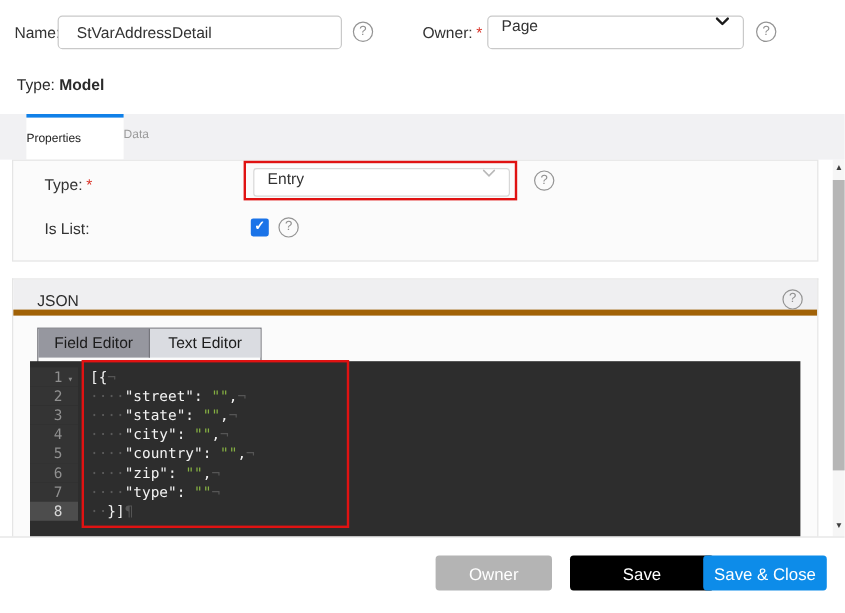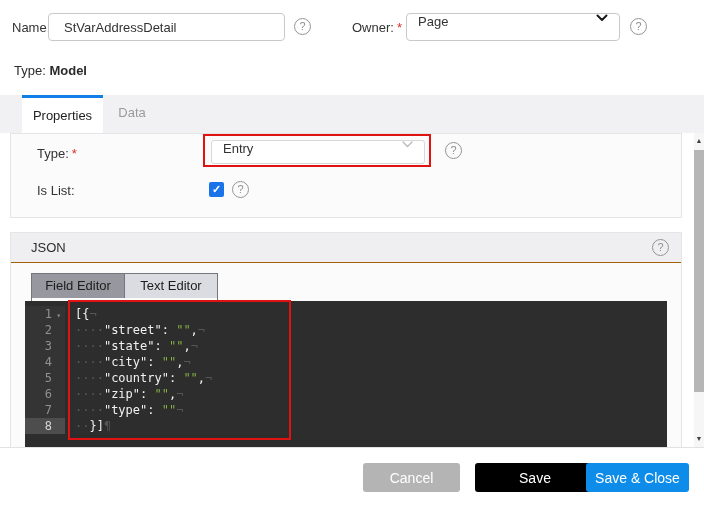--- a/index.html
+++ b/index.html
@@ -21,34 +21,34 @@
     padding:0 15px; font-family:"Liberation Sans", sans-serif; font-size:13px; color:#333; background:#fff;
   }
   .select-box {
     background:#fff; border:1px solid #c9c9c9; border-radius:4px; display:flex;
     align-items:flex-start; padding:0 11px; color:#333; cursor:default;
   }
   .select-box .caret { margin-left:auto; display:flex; }
   .bold { font-weight:bold; }
   
   .tabstrip { left:0; top:95px; width:704px; height:38px; background:#f1f1f3; }
-  .tab { height:38px; text-align:center; line-height:36px; font-size:13px; }
+  .tab { height:38px; line-height:36px; font-size:10px; }
   .tab.active { background:#fff; border-top:3px solid #1080e8; color:#222; }
   .tab.inactive { color:#9b9b9b; }
   
   .panel { background:#fbfbfb; border:1px solid #e5e5e5; }
   .inner-label { color:#333; }
   .checkbox {
     width:15px; height:15px; background:#1a73e8; border-radius:2px; color:#fff;
     font-size:11px; font-weight:bold; text-align:center; line-height:15px;
   }
   
   .json-header {
-    left:0; top:0; width:670px; height:30px; background:#efeff1; border-bottom:1px solid #a16207;
-    display:flex; align-items:center; padding:0 12px 0 20px;
+    left:0; top:0; width:670px; height:30px; background:#efeff1; border-bottom:5px solid #a16207;
+    display:flex; align-items:flex-end; padding:0 12px 0 20px;
   }
   .json-title { font-weight:500; color:#2b2b2b; font-size:13px; }
   .toggle {
     left:20px; top:40px; height:42px; display:flex; border:1px solid #75767c;
   }
   .toggle .tbtn {
     height:24px; font-size:13px; color:#1c1c1c; text-align:center; line-height:24px; cursor:default;
     font-family:"Liberation Sans", sans-serif;
   }
   .tbtn.sel { background:#96979f; width:93px; border-right:1px solid #75767c; }
@@ -180,15 +180,15 @@
 
 <div class="abs red-rect" style="left:68px; top:300px; width:223px; height:140px;"></div>
 
 <div class="abs vscroll">
   <div class="arrow" style="top:2px;">▲</div>
   <div class="thumb"></div>
   <div class="arrow" style="bottom:2px;">▼</div>
 </div>
 
 <div class="abs footer-sep"></div>
-<button class="btn btn-cancel">Cancel</button>
+<button class="btn btn-cancel">Owner</button>
 <button class="btn btn-save">Save</button>
 <button class="btn btn-saveclose">Save &amp; Close</button>
 
 </body></html>

